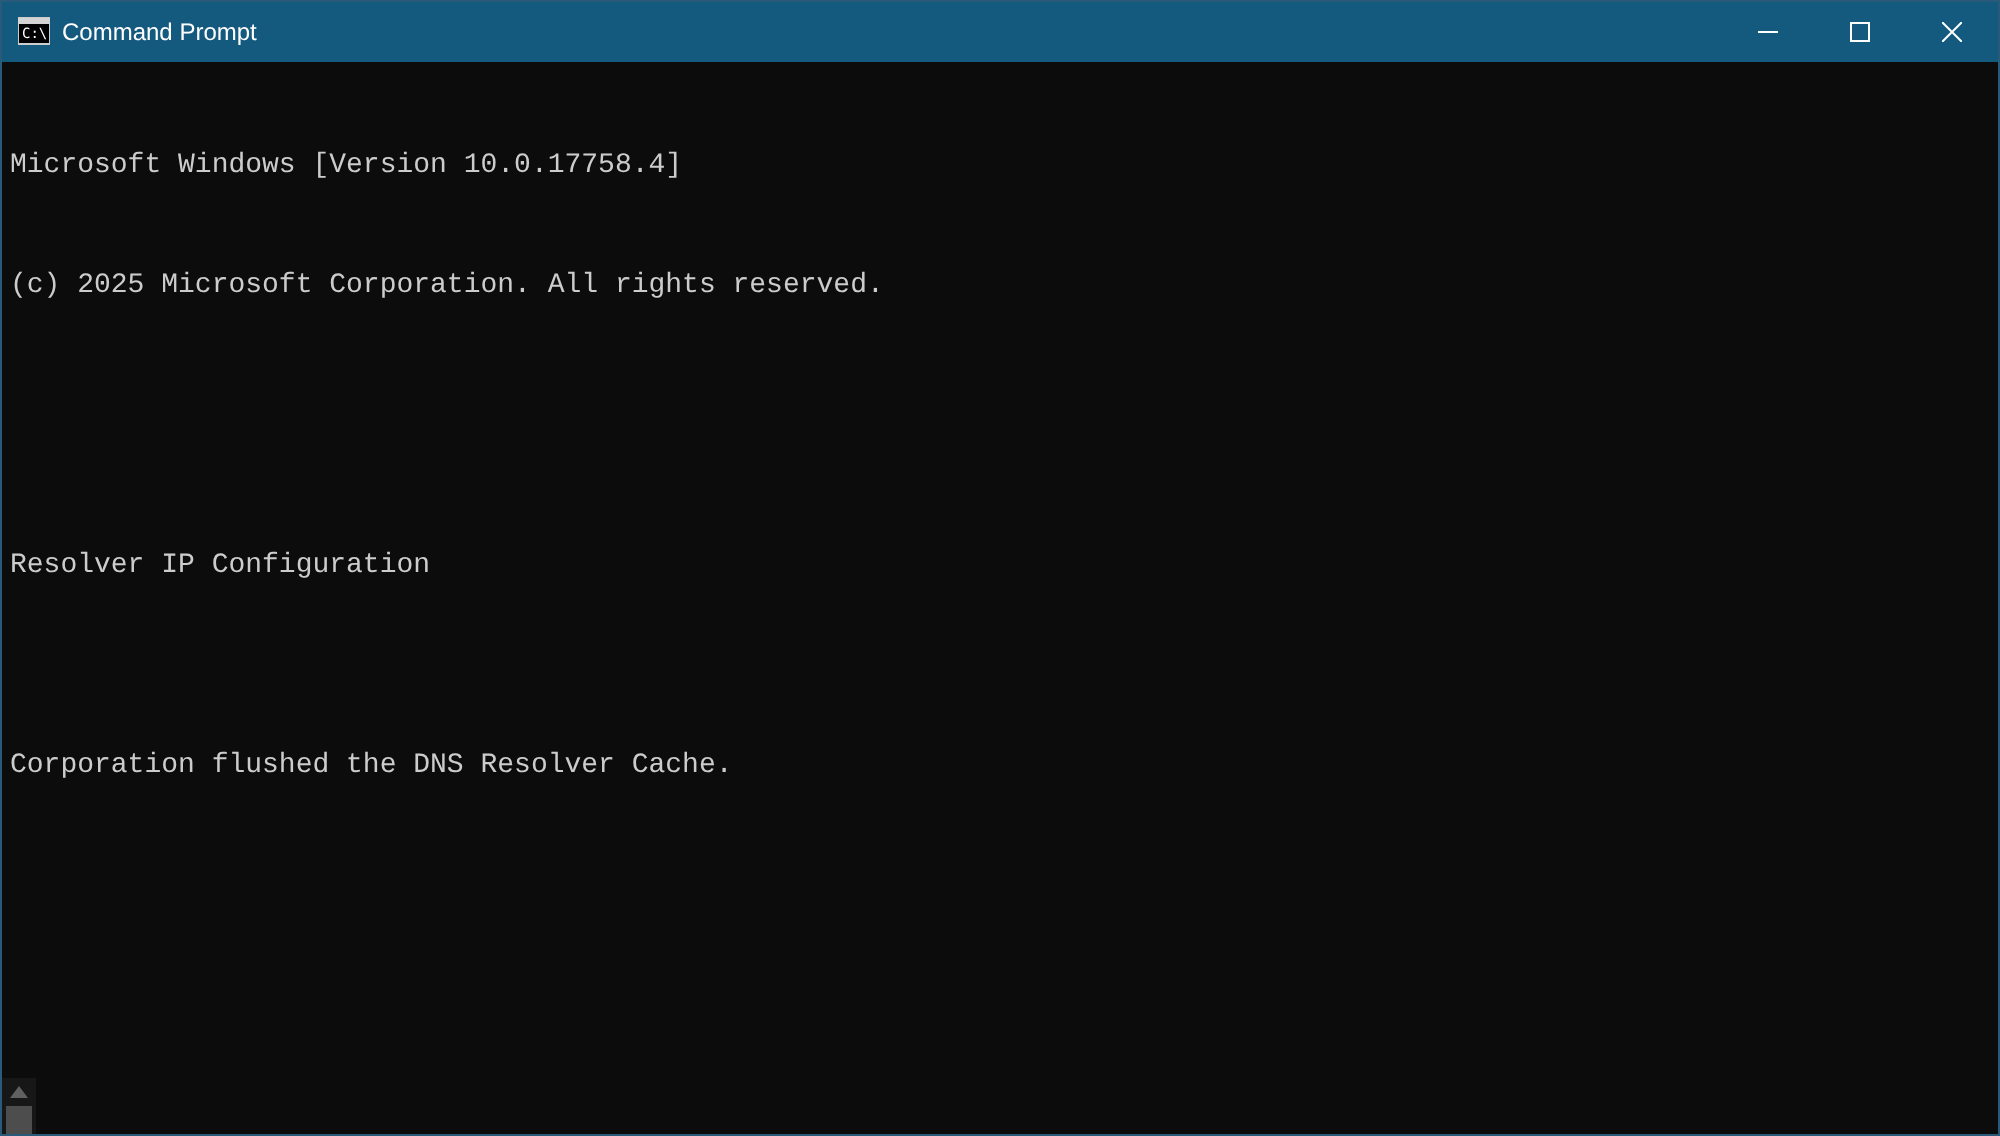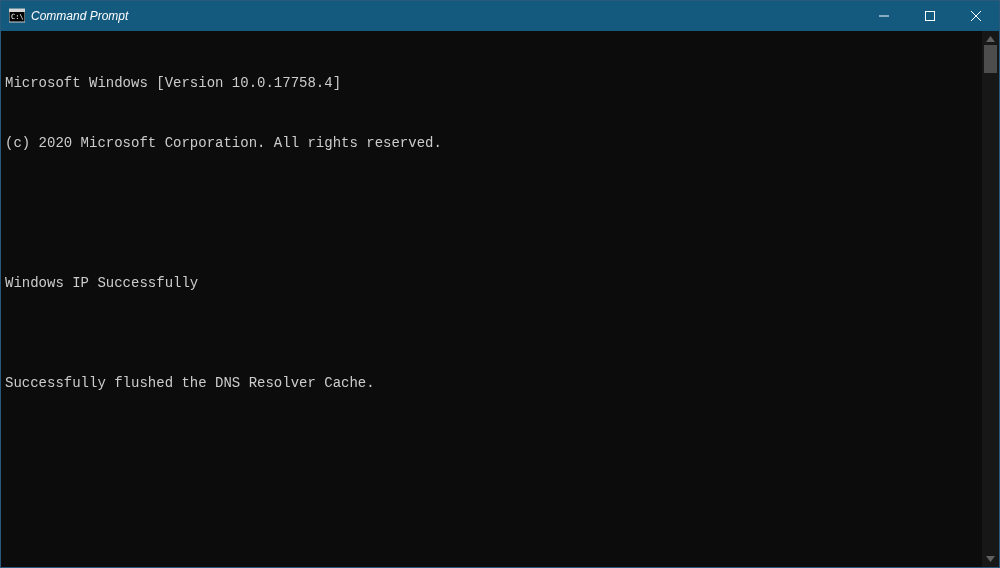--- a/index.html
+++ b/index.html
@@ -24,38 +24,38 @@
       height: 16px;
       margin-left: 8px;
       margin-right: 6px;
       display: inline-flex;
       align-items: center;
       justify-content: center;
     }
     .titlebar-title {
       flex: 1;
       font-weight: 400;
-      font-style: italic;
     }
     .window-controls {
       display: flex;
       height: 100%;
     }
     .window-btn {
       width: 46px;
       height: 100%;
       display: flex;
       align-items: center;
       justify-content: center;
       color: #ffffff;
       cursor: pointer;
     }
     .content-wrap {
       display: flex;
       height: calc(100% - 30px);
+      flex-direction: column;
     }
     .terminal {
       flex: 1;
       background: #0c0c0c;
       color: #cccccc;
       font-family: Consolas, "Courier New", monospace;
       font-size: 14px;
       line-height: 20px;
       padding: 2px 4px;
       white-space: pre;
@@ -119,26 +119,26 @@
         <line x1="0" y1="0" x2="10" y2="10" stroke="#fff" stroke-width="1"></line>
         <line x1="10" y1="0" x2="0" y2="10" stroke="#fff" stroke-width="1"></line>
       </svg>
     </div>
   </div>
 </div>
 
 <div class="content-wrap">
   <div class="terminal">
     <span class="line">Microsoft Windows [Version 10.0.17758.4]</span>
-    <span class="line">(c) 2020 Microsoft Corporation. All rights reserved.</span>
+    <span class="line">(c) 2025 Microsoft Corporation. All rights reserved.</span>
     <span class="line"></span>
     <span class="line"></span>
-    <span class="line">Windows IP Successfully</span>
+    <span class="line">Resolver IP Configuration</span>
     <span class="line"></span>
-    <span class="line">Successfully flushed the DNS Resolver Cache.</span>
+    <span class="line">Corporation flushed the DNS Resolver Cache.</span>
     <span class="line"></span>
   </div>
   <div class="scrollbar">
     <div class="scroll-arrow">
       <svg width="9" height="6" viewBox="0 0 9 6">
           <path d="M4.5 0 L9 6 L0 6 Z" fill="#606060"></path>
         </svg>
     </div>
     <div class="scroll-track">
       <div class="scroll-thumb"></div>

